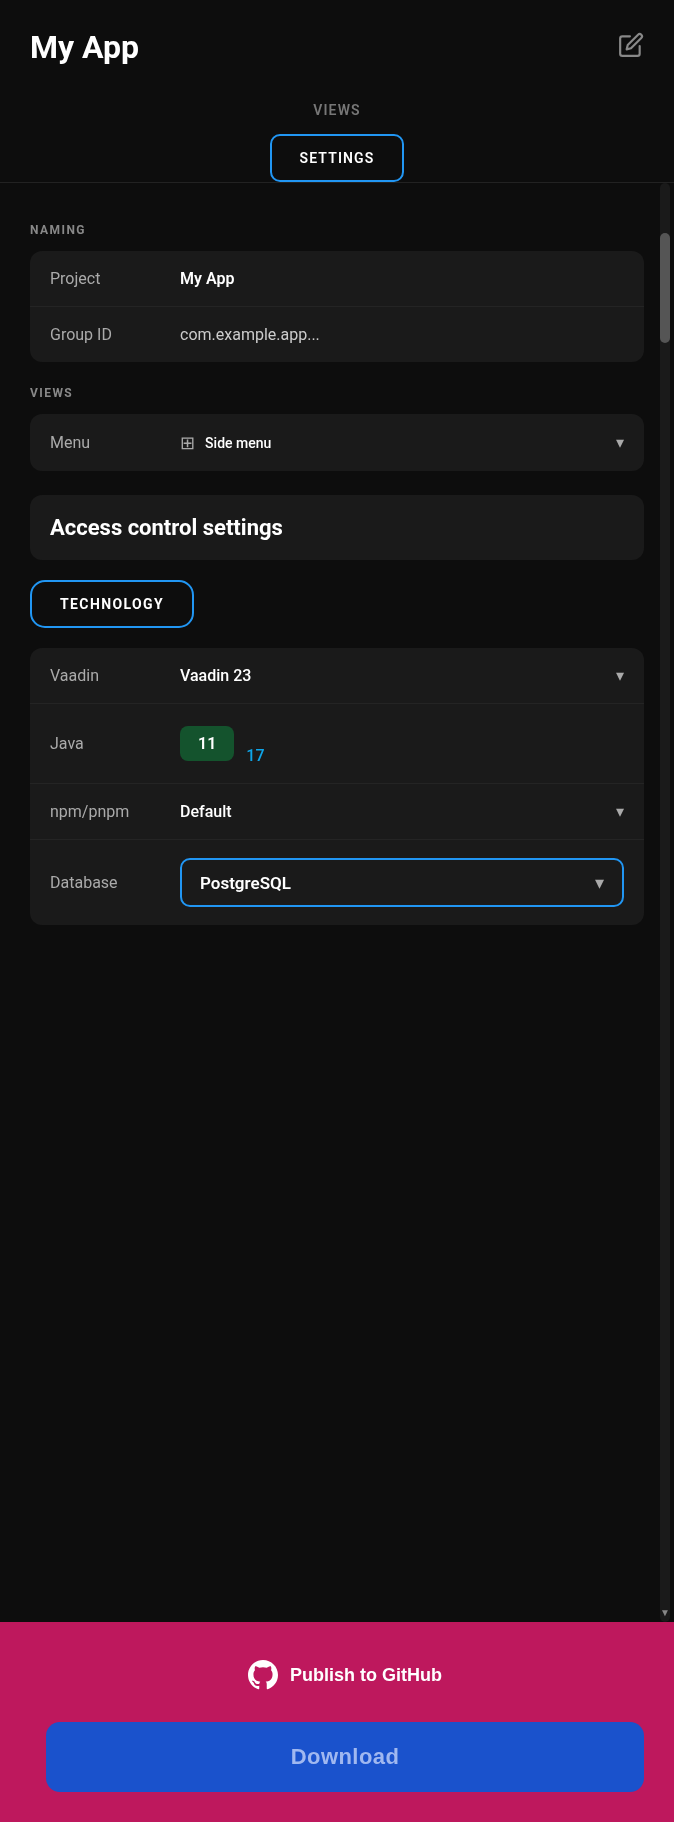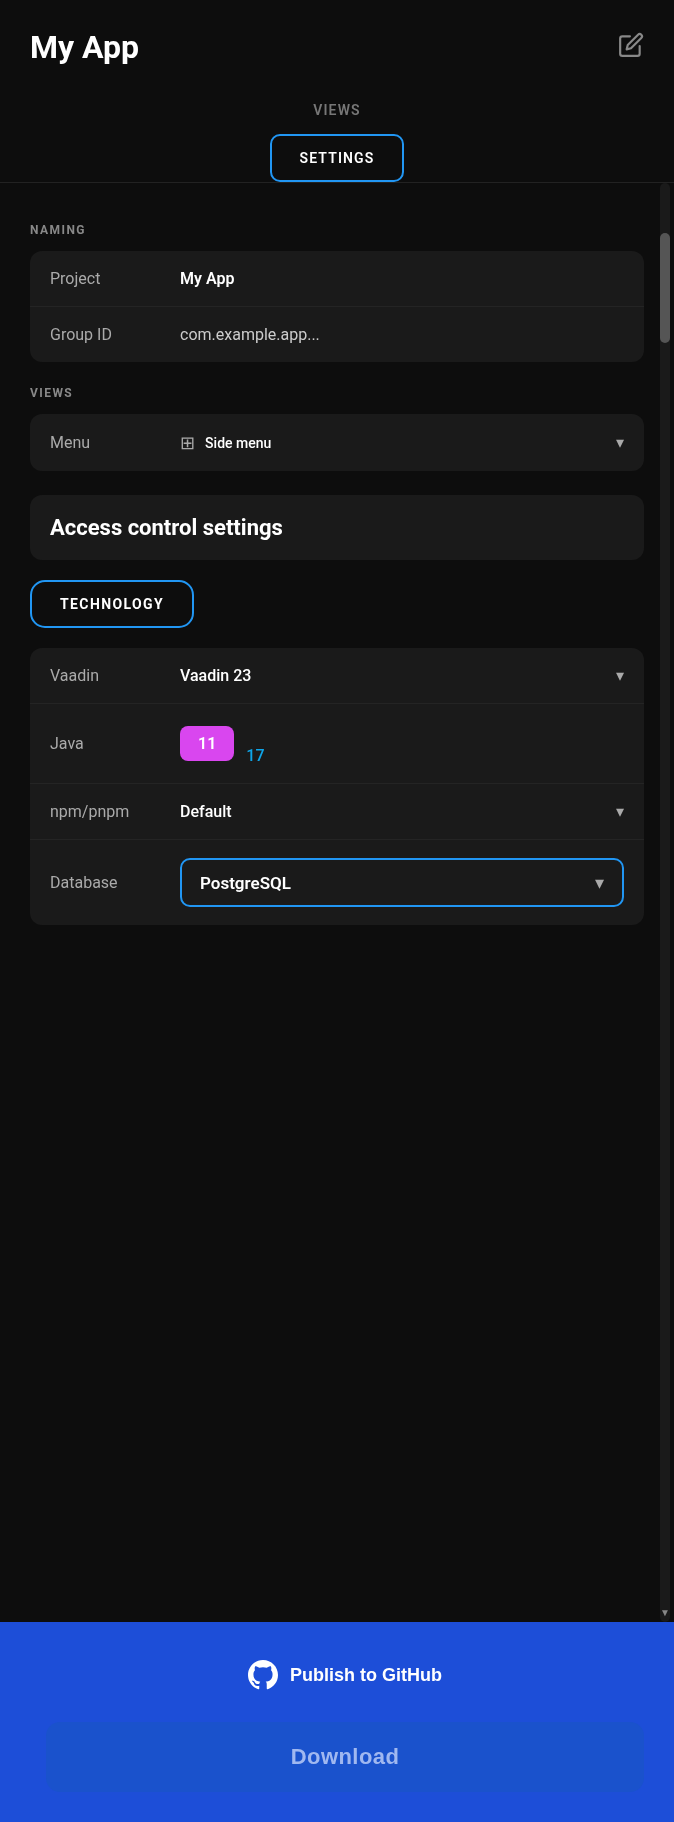--- a/index.html
+++ b/index.html
@@ -168,21 +168,21 @@
       background: #2a2a2a;
       border-radius: 8px;
       padding: 8px 18px;
       font-size: 16px;
       font-weight: 600;
       color: #fff;
       cursor: pointer;
     }
 
     .java-option.selected {
-      background: #d946ef;
+      background: #14532d;
     }
 
     .java-option-inactive {
       font-size: 16px;
       font-weight: 500;
       color: #0ea5e9;
       margin-top: 24px;
     }
 
     .database-select {
@@ -198,21 +198,21 @@
     }
 
     .database-select-text {
       font-size: 17px;
       font-weight: 600;
       color: #fff;
     }
 
     .bottom-section {
       padding: 20px 30px 30px 46px;
-      background: #1d4ed8;
+      background: #be185d;
     }
 
     .publish-btn {
       display: flex;
       align-items: center;
       justify-content: center;
       gap: 12px;
       width: 100%;
       padding: 18px;
       background: transparent;

